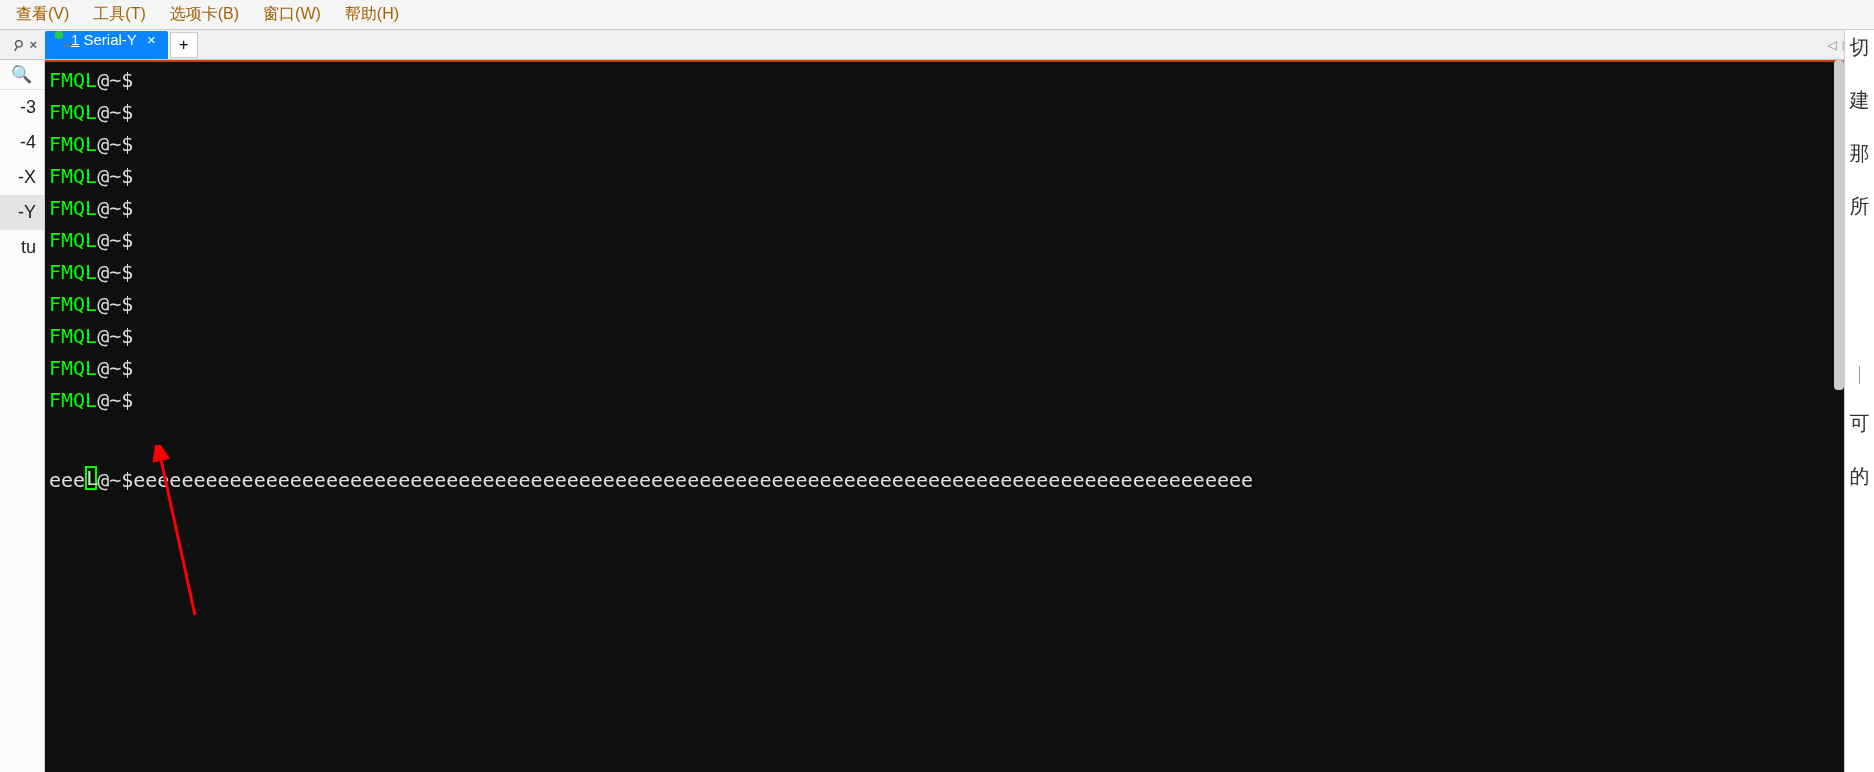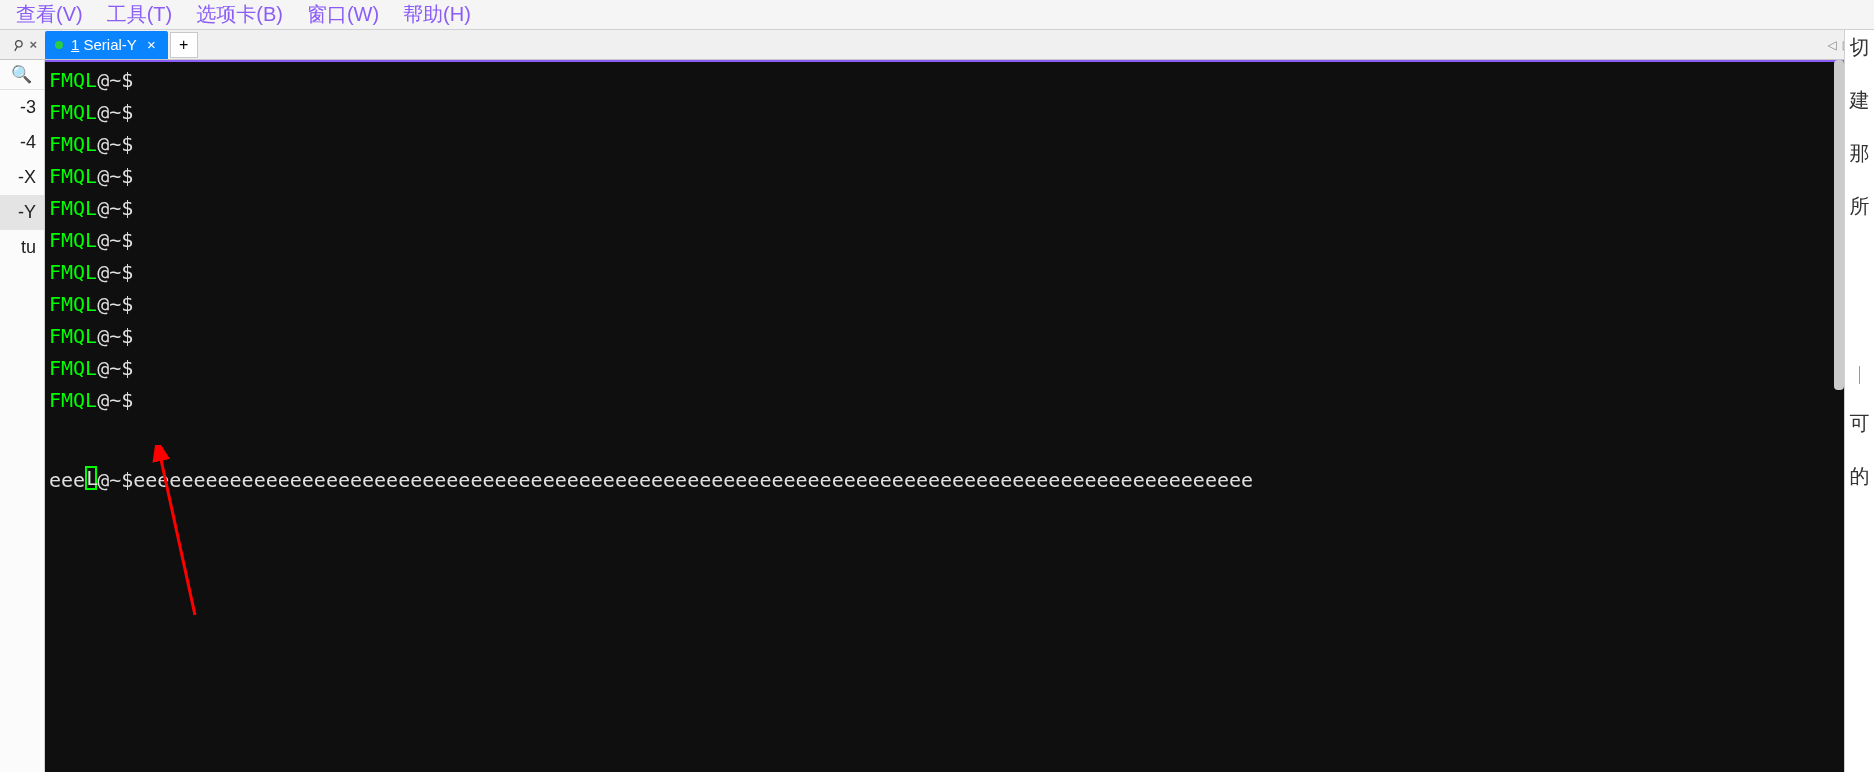--- a/index.html
+++ b/index.html
@@ -19,22 +19,22 @@
       align-items: center;
       height: 30px;
       background: #f5f5f5;
       border-bottom: 1px solid #d0d0d0;
       padding: 0 6px;
       gap: 4px;
     }
     .menu-item {
       padding: 2px 10px;
       cursor: pointer;
-      color: #8b5cf6;
-      font-size: 20px;
+      color: #a16207;
+      font-size: 16px;
     }
 
     
     .tabbar {
       display: flex;
       align-items: center;
       height: 30px;
       background: #f0f0f0;
       border-bottom: 1px solid #c8c8c8;
       position: relative;
@@ -55,21 +55,20 @@
     }
     .x-small {
       font-size: 13px;
       color: #666;
       font-weight: bold;
       padding: 0 2px;
       cursor: pointer;
     }
     .tab {
       display: flex;
-      align-items: center;
       background: #0a84ff;
       color: #fff;
       height: 28px;
       padding: 0 10px;
       gap: 8px;
       border-top-left-radius: 2px;
       border-top-right-radius: 2px;
       cursor: pointer;
     }
     .tab .dot {
@@ -138,21 +137,21 @@
       color: #222;
       cursor: pointer;
       white-space: nowrap;
     }
     .sess-item.active { background: #e4e4e4; }
 
     
     .terminal-wrap {
       flex: 1;
       background: #0f0f0f;
-      border-top: 2px solid #8b5cf6;
+      border-top: 2px solid #c2410c;
       position: relative;
       overflow: hidden;
     }
     .terminal {
       font-family: "Consolas", "Menlo", monospace;
       font-size: 20px;
       line-height: 32px;
       color: #ddd;
       padding: 2px 4px;
       white-space: pre;

